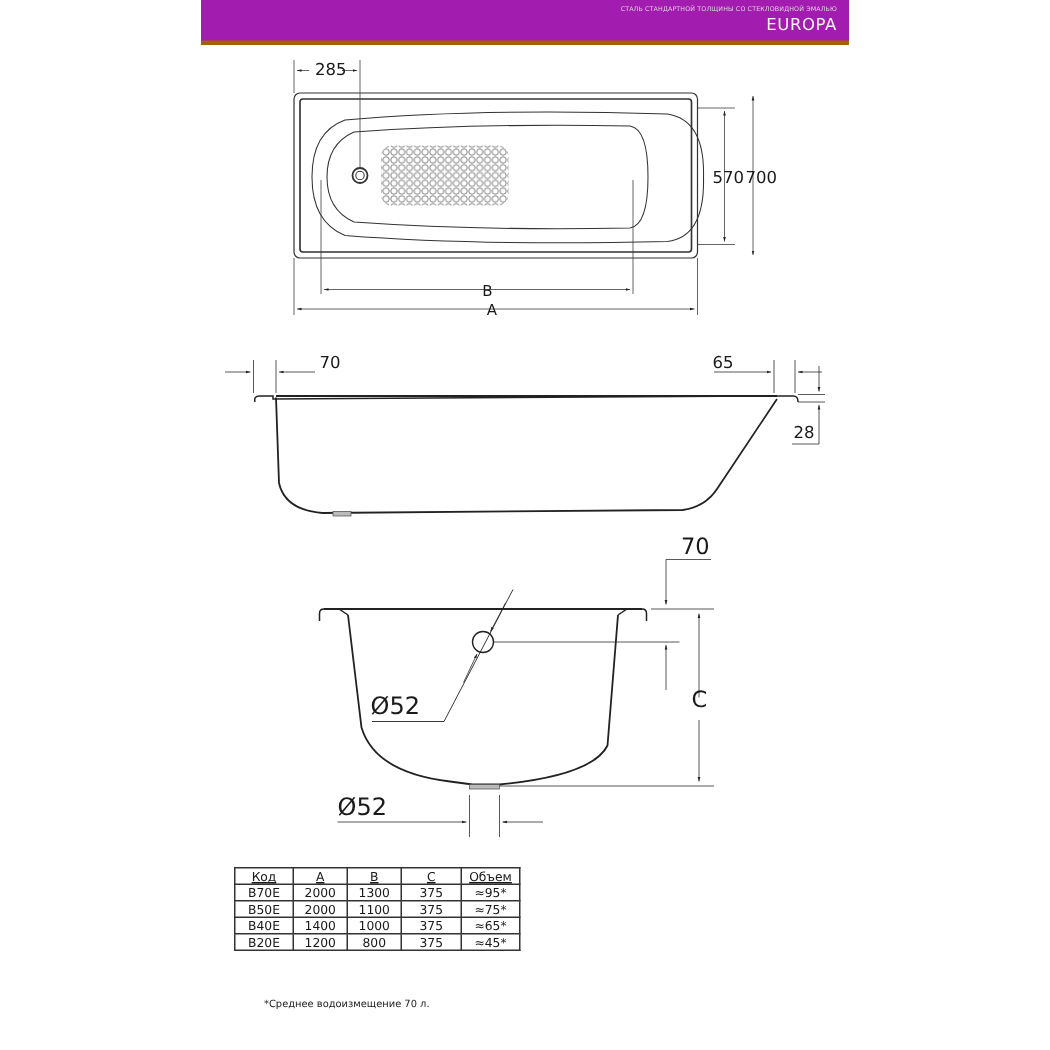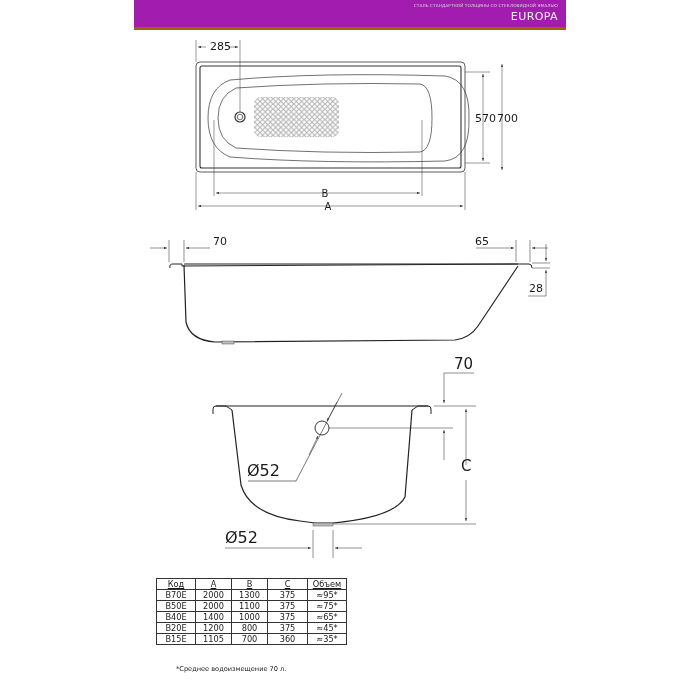--- a/index.html
+++ b/index.html
@@ -155,23 +155,16 @@
       <td>375</td>
       <td>≈65*</td>
     </tr>
     <tr>
       <td>B20E</td>
       <td>1200</td>
       <td>800</td>
       <td>375</td>
       <td>≈45*</td>
     </tr>
-    <tr>
-      <td>B15E</td>
-      <td>1105</td>
-      <td>700</td>
-      <td>360</td>
-      <td>≈35*</td>
-    </tr>
   </tbody>
 </table>
 
 <div class="footnote">*Среднее водоизмещение 70 л.</div>
 
 </body></html>

